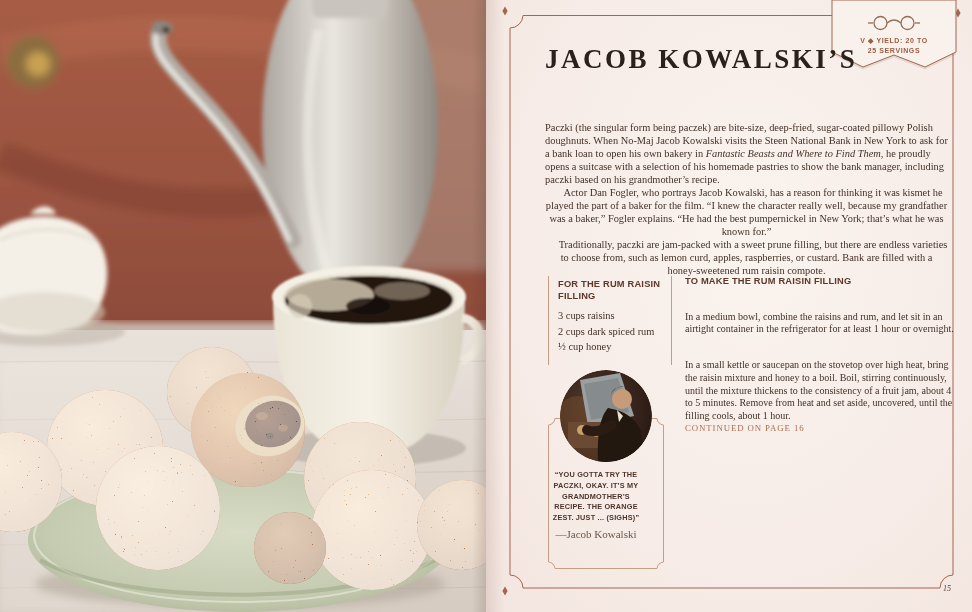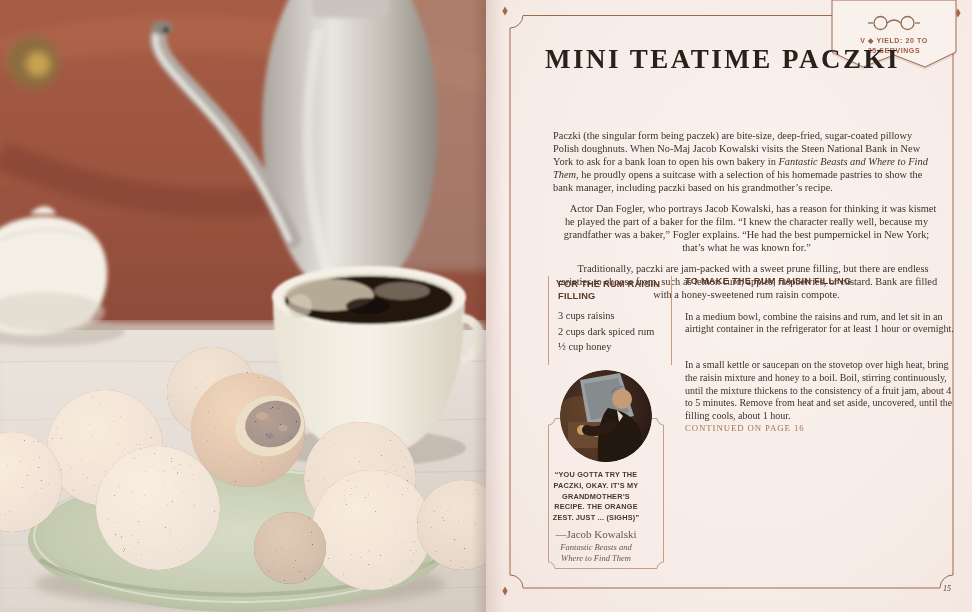--- a/index.html
+++ b/index.html
@@ -22,21 +22,21 @@
 
   .banner-text { position:absolute; left:346px; top:36px; width:124px; text-align:center;
     font-family:"Liberation Sans", sans-serif; font-weight:bold; font-size:7px; line-height:10px;
     letter-spacing:.6px; color:#9e5c43; }
 
   .recipe-title { position:absolute; left:59px; top:44px; font-family:"Liberation Serif", serif;
     font-weight:bold; font-size:27px; line-height:30px; letter-spacing:2.5px; color:#2b211b; }
   .recipe-title span { display:block; }
 
   .intro { position:absolute; left:59px; top:121px; width:403px; font-size:10.4px; line-height:13px; }
-  .intro p { margin:8px; }
+  .intro p { margin:0; }
   .intro p.indent { text-indent:13px;text-align:center; }
 
   .sec-header { font-family:"Liberation Sans", sans-serif; font-weight:bold; font-size:9.3px;
     line-height:11.5px; letter-spacing:.2px; color:#5c382a; }
 
   .ingredients { position:absolute; left:62px; top:276px; width:124px; min-height:84px;
     border-left:1px solid #c59d83; border-right:1px solid #c59d83; padding:3px 4px 10px 9px; }
   .ingredients ul { list-style:none; margin-top:6px; }
   .ingredients li { font-size:10.4px; line-height:15.5px; }
 
@@ -242,21 +242,21 @@
         <path d="M21,0 h5"></path>
       </g>
     </svg>
 
     <div class="banner-text">
       <div>V ◆ YIELD: 20 TO</div>
       <div>25 SERVINGS</div>
     </div>
 
     <h1 class="recipe-title">
-      <span>MINI TEATIME PACZKI</span>
+      <span>JACOB KOWALSKI’S</span>
     </h1>
 
     <div class="intro">
       <p><span>Paczki (the singular form being paczek) are bite-size, deep-fried, sugar-coated pillowy Polish doughnuts. When No-Maj Jacob Kowalski visits the Steen National Bank in New York to ask for a bank loan to open his own bakery in </span><i>Fantastic Beasts and Where to Find Them</i><span>, he proudly opens a suitcase with a selection of his homemade pastries to show the bank manager, including paczki based on his grandmother’s recipe.</span></p>
       <p class="indent">Actor Dan Fogler, who portrays Jacob Kowalski, has a reason for thinking it was kismet he played the part of a baker for the film. “I knew the character really well, because my grandfather was a baker,” Fogler explains. “He had the best pumpernickel in New York; that’s what he was known for.”</p>
       <p class="indent">Traditionally, paczki are jam-packed with a sweet prune filling, but there are endless varieties to choose from, such as lemon curd, apples, raspberries, or custard. Bank are filled with a honey-sweetened rum raisin compote.</p>
     </div>
 
     <div class="ingredients">
       <div class="sec-header">FOR THE RUM RAISIN FILLING</div>
@@ -303,21 +303,17 @@
             <path d="M51,25 C53,14 72,14 72,26 C72,20 66,16 60,17 C55,18 52,21 51,25 Z" fill="#2a1d14"></path>
             <path d="M48,38 C60,40 74,45 81,61 L85,92 L38,92 C37,63 40,47 48,38 Z" fill="#23180f"></path>
             <path d="M57,40 L63,46 L59,52 Z" fill="#e8e2d4"></path>
             <path d="M52,55 C42,61 34,63 27,60" stroke="#2a1c12" stroke-width="10" fill="none" stroke-linecap="round"></path>
           </g>
         </svg>
       </div>
 
       <div class="quote-text">“YOU GOTTA TRY THE PACZKI, OKAY. IT’S MY GRANDMOTHER’S RECIPE. THE ORANGE ZEST. JUST ... (SIGHS)”</div>
       <div class="attribution">—Jacob Kowalski</div>
-      <div class="source">
-        <div>Fantastic Beasts and</div>
-        <div>Where to Find Them</div>
-      </div>
     </div>
 
     <div class="page-number">15</div>
   </div>
 </div>
 
 </body></html>

